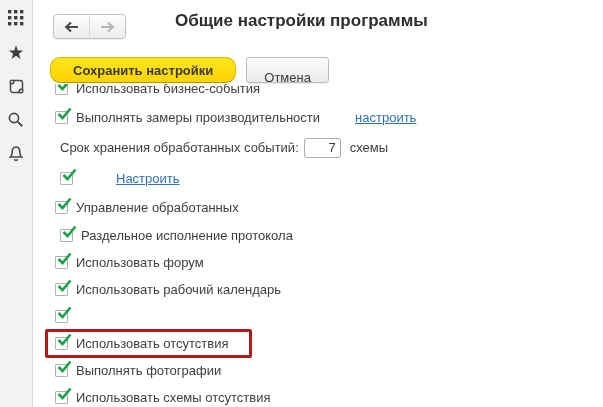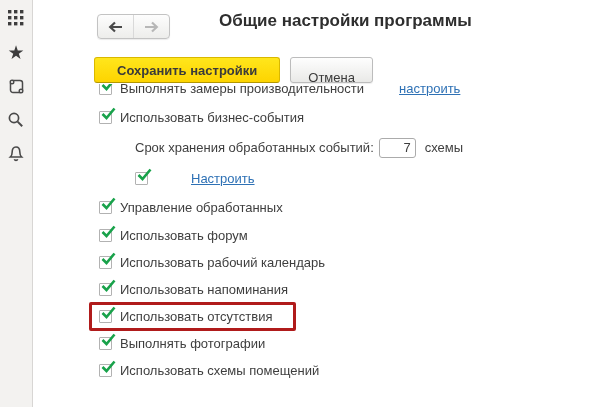--- a/index.html
+++ b/index.html
@@ -9,53 +9,53 @@
 
   
   .sidebar { position:absolute; left:0; top:0; width:33px; height:100%;
              background:#f3f2f0; border-right:1px solid #d8d6d4;
              display:flex; flex-direction:column; align-items:center; padding-top:6px; }
   .side-icon { width:24px; height:24px; display:flex; align-items:center; justify-content:center;
                margin-bottom:10px; cursor:pointer; }
   .star-glyph { font-size:19px; color:#3d3d3d; line-height:1; }
 
   
-  .main { position:absolute; left:34px; top:0; right:0; bottom:0; background:#fff;margin-left:44px; }
+  .main { position:absolute; left:34px; top:0; right:0; bottom:0; background:#fff; }
 
   .nav-group { position:absolute; left:19px; top:14px; width:73px; height:25px;
                border:1px solid #c3c3c3; border-radius:4px;
                background:linear-gradient(#fdfdfd,#ededeb);
                box-shadow:0 1px 1px rgba(0,0,0,.08);
                display:flex; overflow:hidden; }
   .nav-btn { flex:1; display:flex; align-items:center; justify-content:center; cursor:pointer; }
   .nav-btn + .nav-btn { border-left:1px solid #d9d9d9; }
 
   .page-title { position:absolute; left:141px; top:11px; font-size:17px; font-weight:bold; color:#2e2e2e; white-space:nowrap; }
 
   .toolbar { position:absolute; left:16px; top:57px; display:flex; }
   .btn-save { height:26px; padding:0 22px; background:linear-gradient(#ffe61c,#fdd400);
-              border:1px solid #d9b800; border-bottom-color:#b39700; border-radius:3px;
+              border:1px solid #d9b800; border-bottom-color:#b39700; border-radius:10px;
               font-family:"Liberation Sans", sans-serif;
               font-size:13px; font-weight:bold; color:#3a3a3a; cursor:pointer; }
   .btn-cancel { height:26px; margin-left:10px; padding:12px 17px;
                 background:linear-gradient(#fefefe,#e9e9e7);
                 border:1px solid #bcbcbc; border-radius:3px;
                 box-shadow:0 1px 1px rgba(0,0,0,.07);
                 font-family:"Liberation Sans", sans-serif;
                 font-size:13px; color:#3a3a3a; cursor:pointer; }
 
   
   .content { position:absolute; left:0; top:84px; right:0; bottom:0; overflow:hidden; }
   .row { height:27px; display:flex; align-items:center; font-size:13px; white-space:nowrap; }
   .row:first-child { margin-top:-9px; }
   .row:nth-child(2) { height:30px; }
   .row:nth-child(3), .row:nth-child(4) { height:31px; }
   .row:nth-child(6) { height:28px; }
   .indent-0 { padding-left:21px; }
-  .indent-1 { padding-left:57px; }
+  .indent-1 { padding-left:26px; }
 
   .hl-wrap { display:inline-flex; align-items:center;
              padding:4px 20px 4px 7px; margin-left:-10px;
              border:3px solid transparent; border-radius:2px; }
   .hl-wrap.highlighted { border-color:#b01b1b;text-align:right; }
 
   .checkbox { position:relative; width:13px; height:13px; background:#fff;
               border:1px solid #b2b2b2; border-radius:1px; margin-right:8px;
               flex:0 0 13px; cursor:pointer; }
   .check-svg { position:absolute; left:1px; top:-5px; overflow:visible; }
@@ -137,35 +137,35 @@
     </div>
 
     <div class="content">
   <div class="row indent-0">
     <span class="hl-wrap">
       <span class="checkbox">
         <svg class="check-svg" width="15" height="14" viewBox="0 0 15 14">
           <path d="M1.5 7 L5.5 11 L13.5 1.5" fill="none" stroke="#18a24a" stroke-width="2.6"></path>
         </svg>
       </span>
+      <span class="row-label">Использовать бизнес-события</span>
+    </span>
+
+  </div>
+
+  <div class="row indent-0">
+    <span class="hl-wrap">
+      <span class="checkbox">
+        <svg class="check-svg" width="15" height="14" viewBox="0 0 15 14">
+          <path d="M1.5 7 L5.5 11 L13.5 1.5" fill="none" stroke="#18a24a" stroke-width="2.6"></path>
+        </svg>
+      </span>
       <span class="row-label">Выполнять замеры производительности</span>
     </span>
     <a class="link">настроить</a>
-  </div>
-
-  <div class="row indent-0">
-    <span class="hl-wrap">
-      <span class="checkbox">
-        <svg class="check-svg" width="15" height="14" viewBox="0 0 15 14">
-          <path d="M1.5 7 L5.5 11 L13.5 1.5" fill="none" stroke="#18a24a" stroke-width="2.6"></path>
-        </svg>
-      </span>
-      <span class="row-label">Использовать бизнес-события</span>
-    </span>
-
   </div>
 
   <div class="row indent-1">
     <span class="field-label">Срок хранения обработанных событий:</span>
     <input class="field-input" value="7" style="">
     <span class="field-suffix">схемы</span>
   </div>
 
   <div class="row indent-1">
     <span class="hl-wrap">
@@ -183,20 +183,31 @@
       <span class="checkbox">
         <svg class="check-svg" width="15" height="14" viewBox="0 0 15 14">
           <path d="M1.5 7 L5.5 11 L13.5 1.5" fill="none" stroke="#18a24a" stroke-width="2.6"></path>
         </svg>
       </span>
       <span class="row-label">Управление обработанных</span>
     </span>
 
   </div>
 
+  <div class="row indent-1">
+    <span class="hl-wrap">
+      <span class="checkbox">
+        <svg class="check-svg" width="15" height="14" viewBox="0 0 15 14">
+          <path d="M1.5 7 L5.5 11 L13.5 1.5" fill="none" stroke="#18a24a" stroke-width="2.6"></path>
+        </svg>
+      </span>
+      <span class="row-label">Раздельное исполнение протокола</span>
+    </span>
+
+  </div>
 
   <div class="row indent-0">
     <span class="hl-wrap">
       <span class="checkbox">
         <svg class="check-svg" width="15" height="14" viewBox="0 0 15 14">
           <path d="M1.5 7 L5.5 11 L13.5 1.5" fill="none" stroke="#18a24a" stroke-width="2.6"></path>
         </svg>
       </span>
       <span class="row-label">Использовать форум</span>
     </span>
@@ -215,21 +226,20 @@
 
   </div>
 
   <div class="row indent-0">
     <span class="hl-wrap">
       <span class="checkbox">
         <svg class="check-svg" width="15" height="14" viewBox="0 0 15 14">
           <path d="M1.5 7 L5.5 11 L13.5 1.5" fill="none" stroke="#18a24a" stroke-width="2.6"></path>
         </svg>
       </span>
-      <span class="row-label">Использовать напоминания</span>
     </span>
 
   </div>
 
   <div class="row indent-0">
     <span class="hl-wrap highlighted">
       <span class="checkbox">
         <svg class="check-svg" width="15" height="14" viewBox="0 0 15 14">
           <path d="M1.5 7 L5.5 11 L13.5 1.5" fill="none" stroke="#18a24a" stroke-width="2.6"></path>
         </svg>
@@ -251,19 +261,19 @@
 
   </div>
 
   <div class="row indent-0">
     <span class="hl-wrap">
       <span class="checkbox">
         <svg class="check-svg" width="15" height="14" viewBox="0 0 15 14">
           <path d="M1.5 7 L5.5 11 L13.5 1.5" fill="none" stroke="#18a24a" stroke-width="2.6"></path>
         </svg>
       </span>
-      <span class="row-label">Использовать схемы помещений</span>
+      <span class="row-label">Использовать схемы отсутствия</span>
     </span>
 
   </div>
 </div>
   </div>
 </div>
 
 </body></html>

